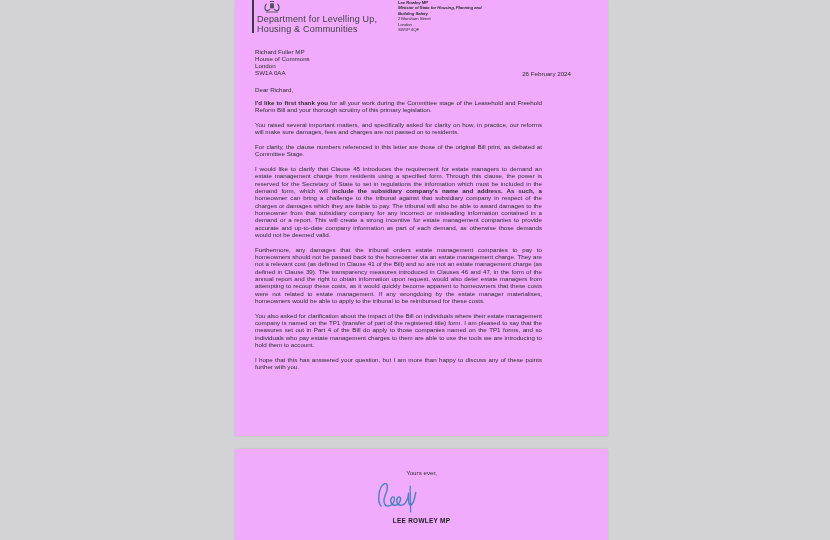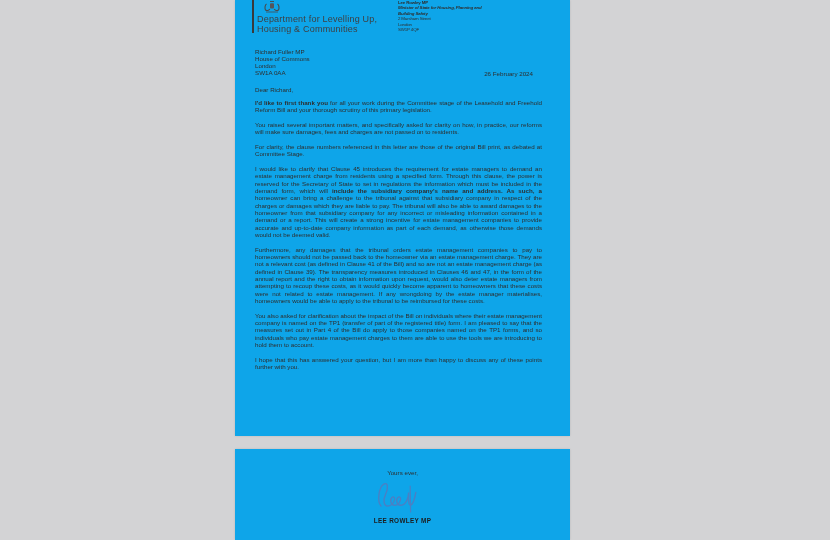--- a/index.html
+++ b/index.html
@@ -6,22 +6,22 @@
   html, body { width: 830px; height: 540px; overflow: hidden; }
   body {
     background: #d3d3d5;
     font-family: "Liberation Sans", sans-serif;
     color: #2e2e2e;
     position: relative;
   }
   .page {
     position: absolute;
     left: 235px;
-    width: 335px;
-    background: #0ea5e9;
+    width: 373px;
+    background: #f0abfc;
     box-shadow: 0 0 2px rgba(0,0,0,0.12);
   }
   .page1 { top: 0; height: 436px; }
   .page2 { top: 449px; height: 91px; }
 
   
   .logo-bar {
     position: absolute; left: 17px; top: 0; width: 2px; height: 33px;
     background: #3a3a3c;
   }

